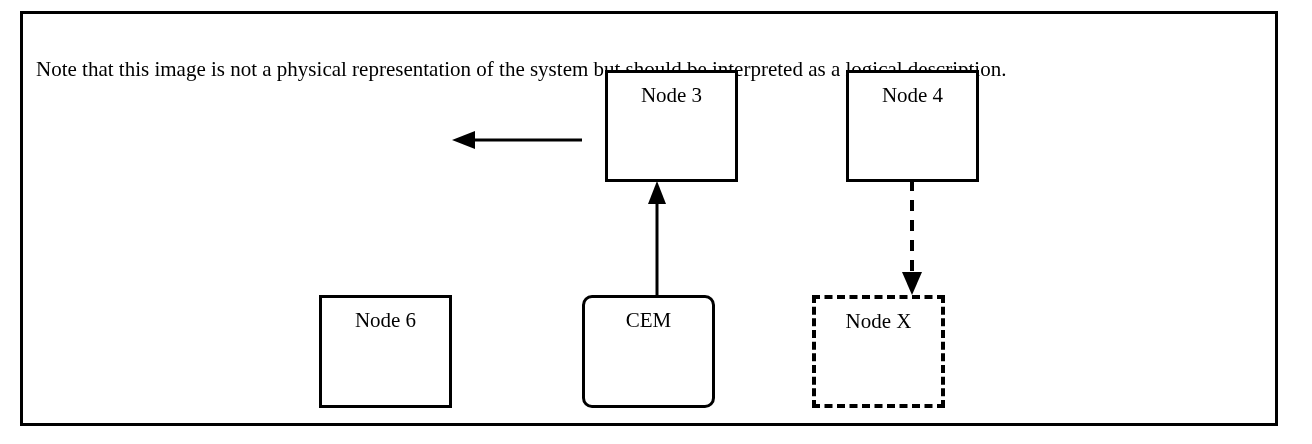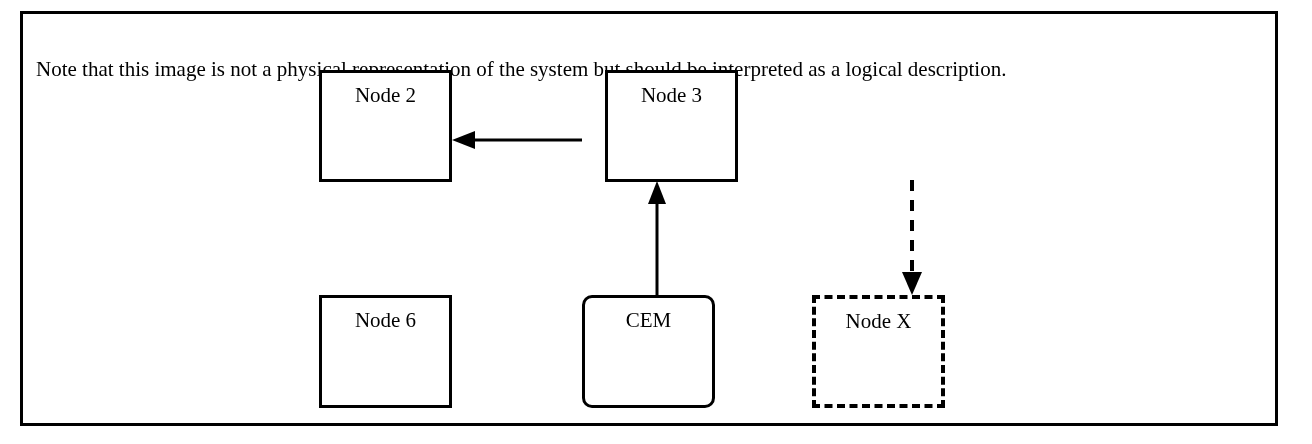--- a/index.html
+++ b/index.html
@@ -63,28 +63,28 @@
 </style>
 </head>
 <body>
 
 <div id="canvas">
 
   <div id="outer-frame"></div>
 
   <div id="caption">Note that this image is not a physical representation of the system but should be interpreted as a logical description.</div>
 
-  <div class="node-box" style="left:319px; top:70px; width:133px; height:112px;">
-    <div class="node-label">Node 2</div>
-  </div>
 
   <div class="node-box" style="left:582px; top:70px; width:133px; height:112px;margin-left:23px;">
     <div class="node-label">Node 3</div>
   </div>
 
+  <div class="node-box" style="left:846px; top:70px; width:133px; height:112px;">
+    <div class="node-label">Node 4</div>
+  </div>
 
   <div class="node-box" style="left:319px; top:295px; width:133px; height:113px;">
     <div class="node-label">Node 6</div>
   </div>
 
   <div class="node-box" style="left:582px; top:295px; width:133px; height:113px;border-radius:10px;">
     <div class="node-label">CEM</div>
   </div>
 
   <div class="node-box dashed" style="left:812px; top:295px; width:133px; height:113px;">

